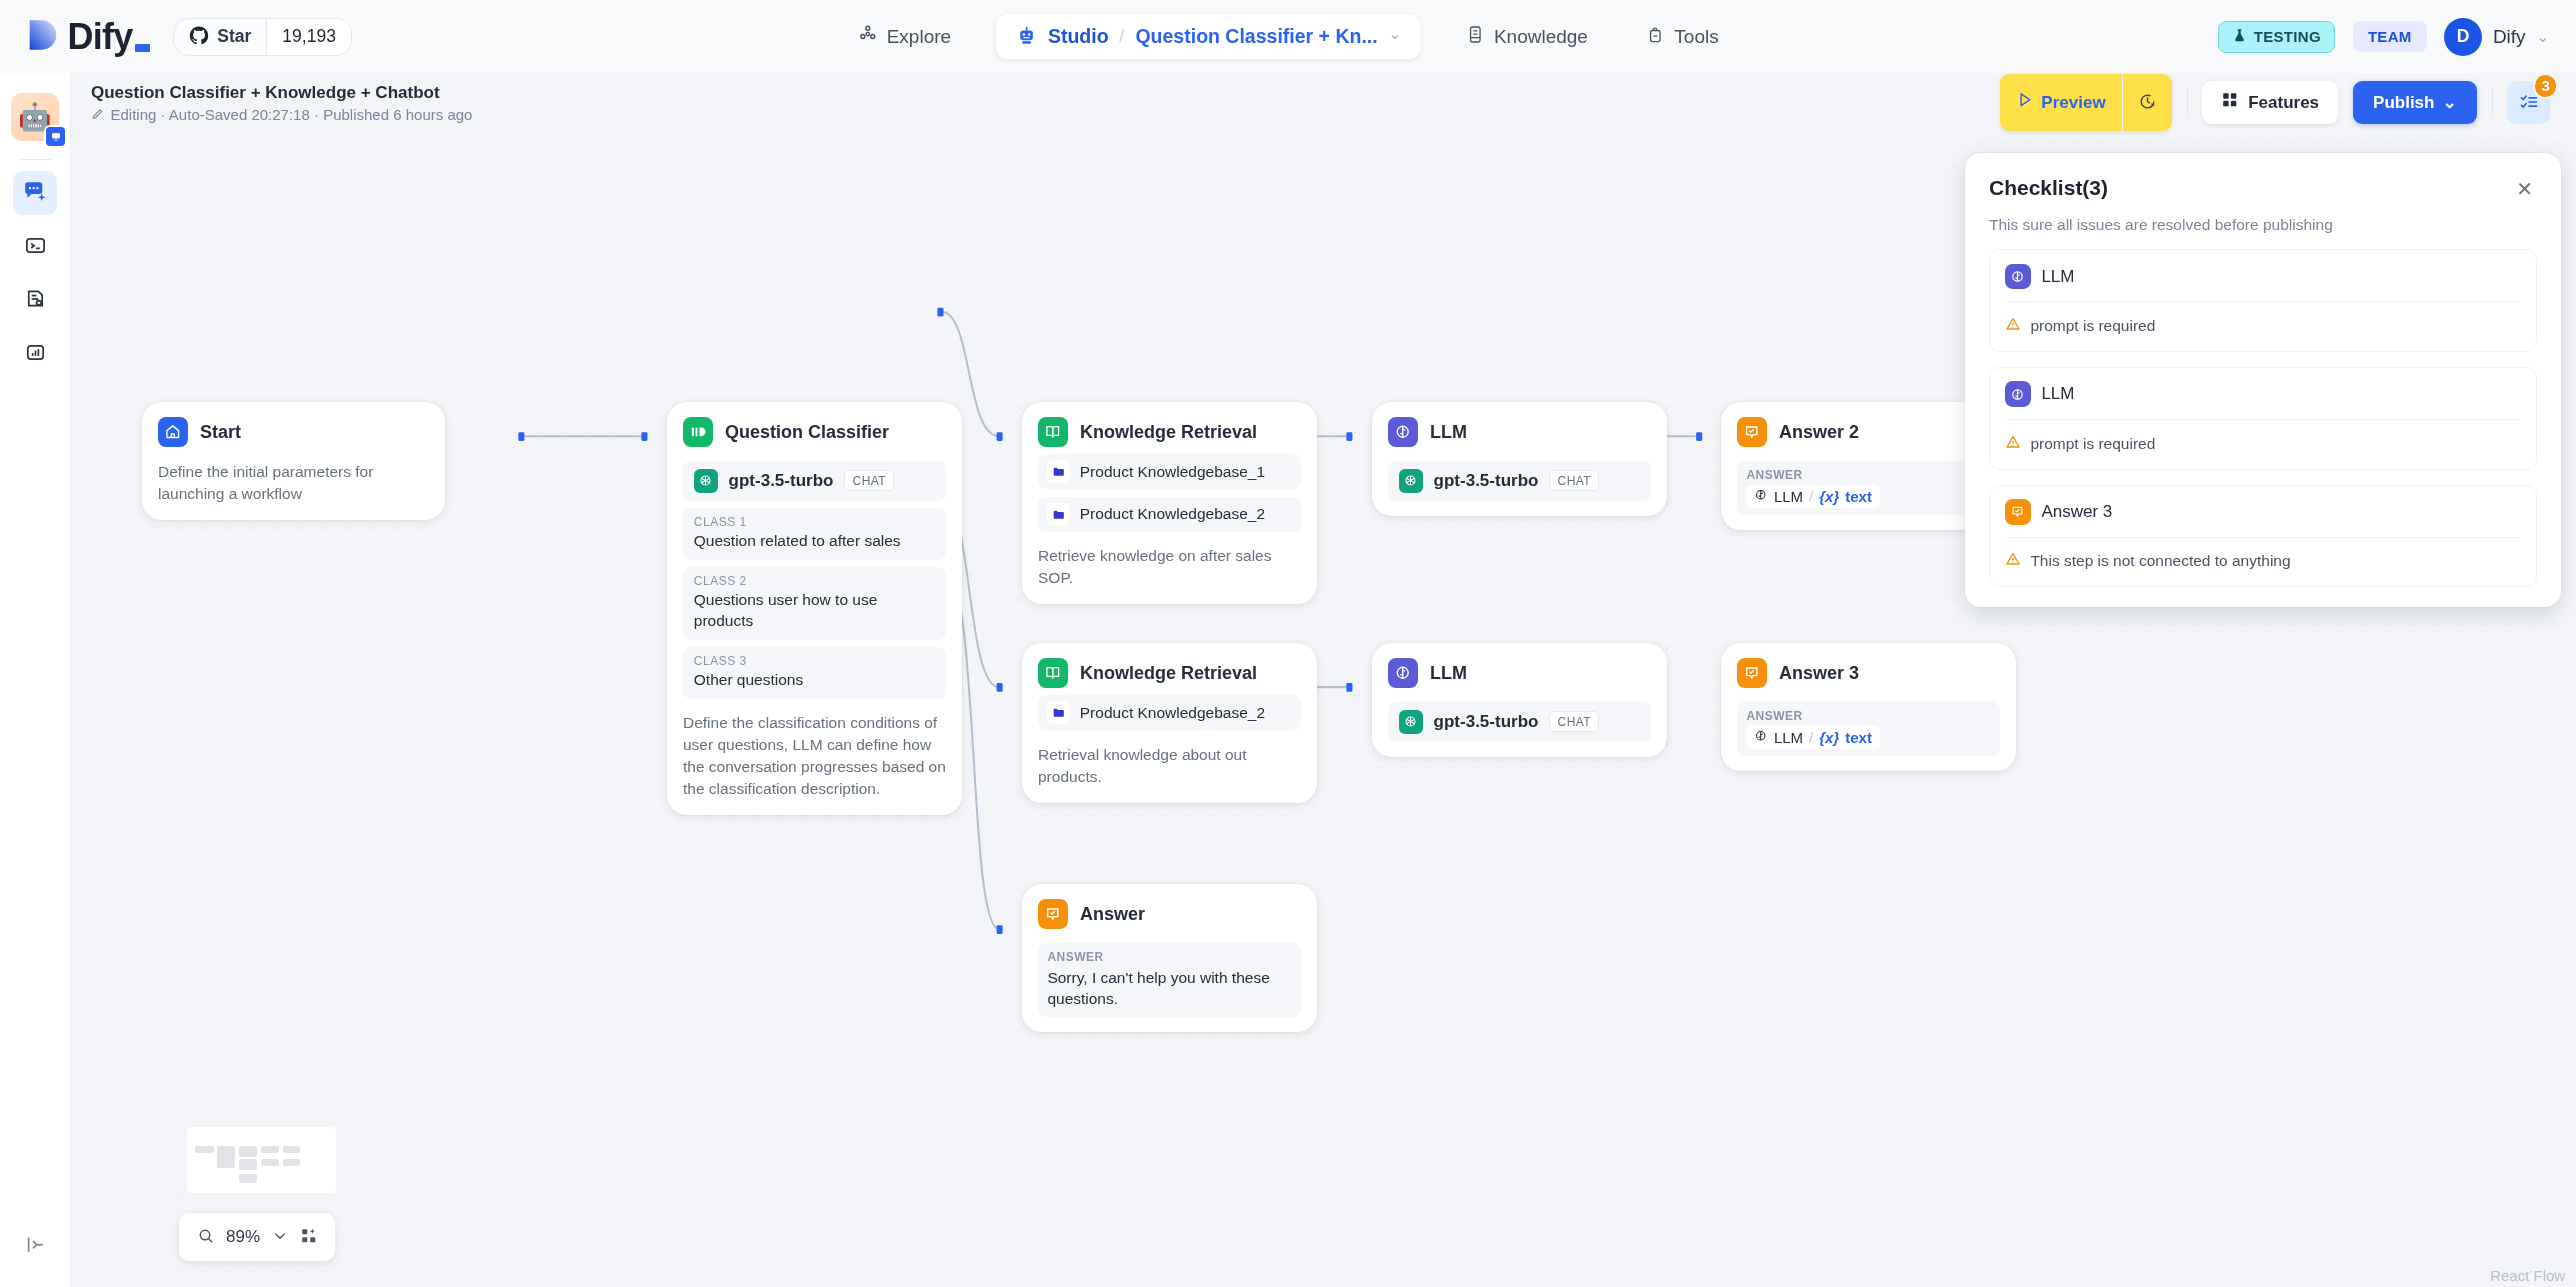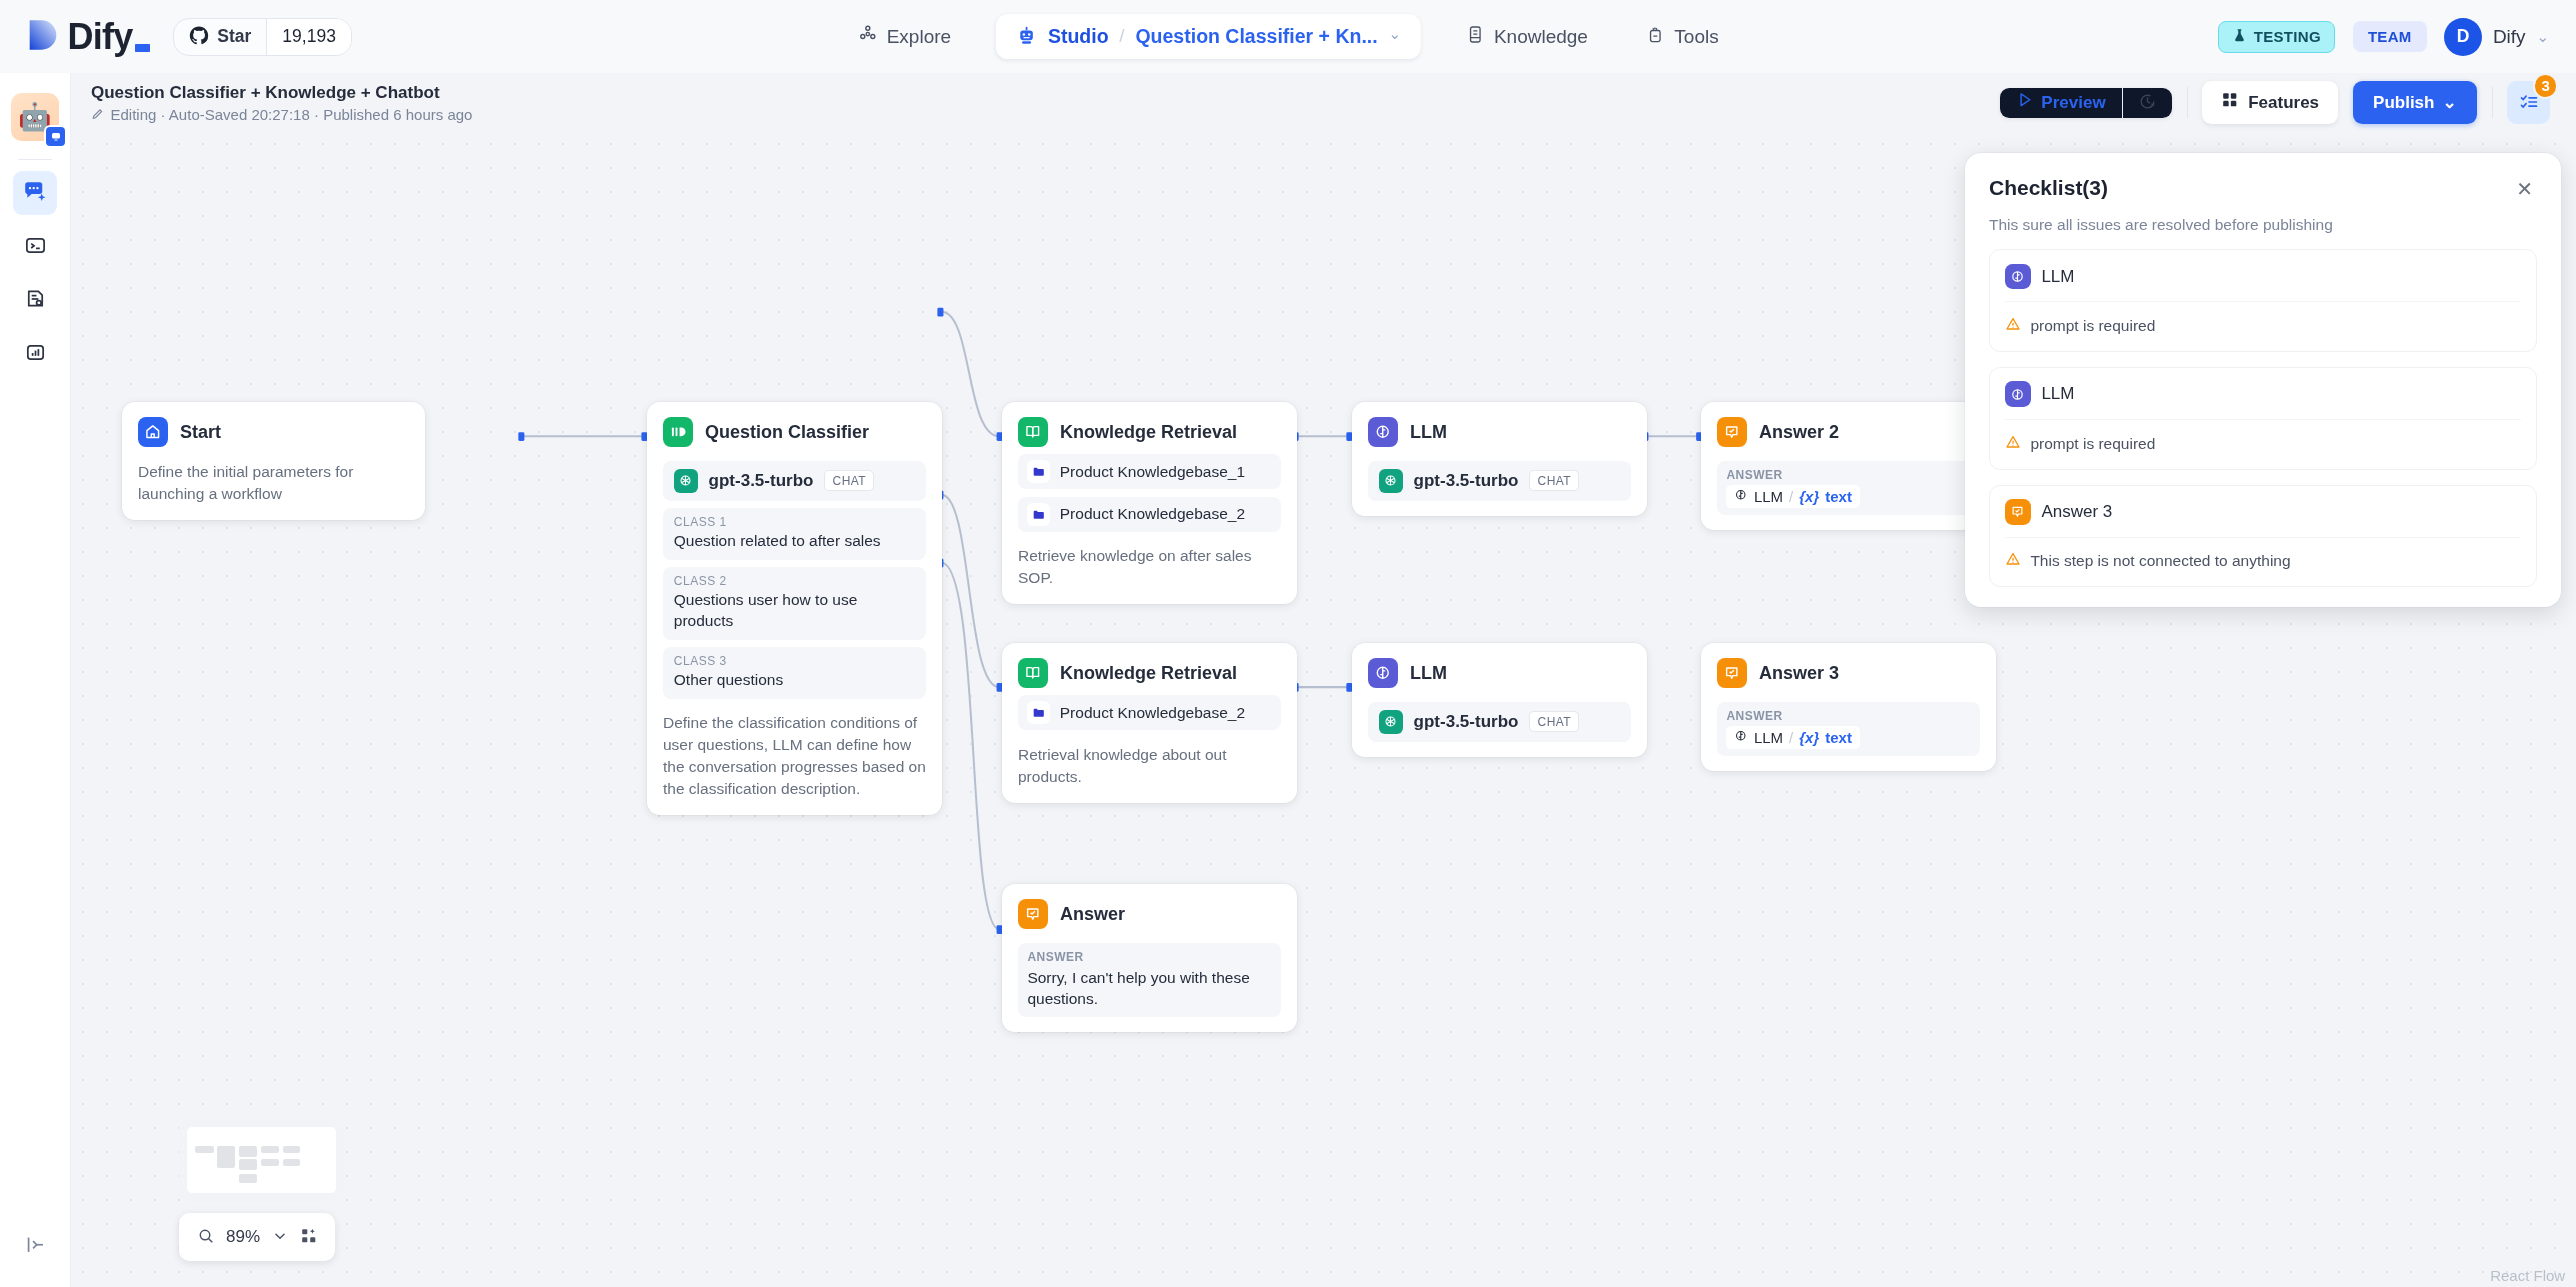--- a/index.html
+++ b/index.html
@@ -110,22 +110,22 @@
     display:flex; align-items:center; z-index:25;
   }
   .wf-title-block { padding-left:20px; }
   .wf-title { font-size:17px; font-weight:700; color:#252c3b; line-height:1.25; }
   .wf-sub { font-size:15px; color:#7b8599; display:flex; align-items:center; gap:6px; margin-top:3.4px;}
 
   .sub-right {
     position:absolute; right:25.6px; display:flex; align-items:center; gap:15px;
   }
   .btn-group {
-    display:flex; align-items:stretch; height:30px;
-    background:#0f172a; border-radius:9.4px; box-shadow:0 1.3px 4px rgba(16,24,40,.08);
+    display:flex; align-items:stretch; height:57px;
+    background:#fde047; border-radius:9.4px; box-shadow:0 1.3px 4px rgba(16,24,40,.08);
     overflow:hidden;
   }
   .btn-preview {
     display:flex; align-items:center; gap:8px; padding:0 16px;
     color:#2b63f0; font-size:17px; font-weight:600;
   }
   .btn-hist {
     display:flex; align-items:center; padding:0 15px; border-left:0.7px solid #edf0f5;
   }
   .vdiv { width:0.7px; height:31px; background:#e1e5ed; }
@@ -155,23 +155,24 @@
   #canvas {
     position:absolute; top:132px; left:71px; width:2505px; height:1156px;
     background:#f2f4f7;
     background-image: radial-gradient(#dfe3ea 1.1px, transparent 1.1px);
     background-size: 24px 24px;
     overflow:hidden;
   }
   svg.edges { position:absolute; inset:0; width:100%; height:100%; pointer-events:none; }
 
   .node {
-    position:absolute; background:#fff; border-radius:13px;
+    position:absolute; background:#fff; border-radius:20px;
     box-shadow:0 2px 9.4px rgba(16,24,40,.09), 0 0 0 0.7px rgba(16,24,40,.035);
     padding:15px 16px;
+    margin-left:20px;
   }
   .node-head { display:flex; align-items:center; gap:12px; }
   .node-ico {
     width:30px; height:30px; border-radius:8px;
     display:flex; align-items:center; justify-content:center; flex:none;
   }
   .ico-blue { background:#2b63f0; }
   .ico-green { background:#12b76a; }
   .ico-purple { background:#5b5bd6; }
   .ico-orange { background:#f79009; }

